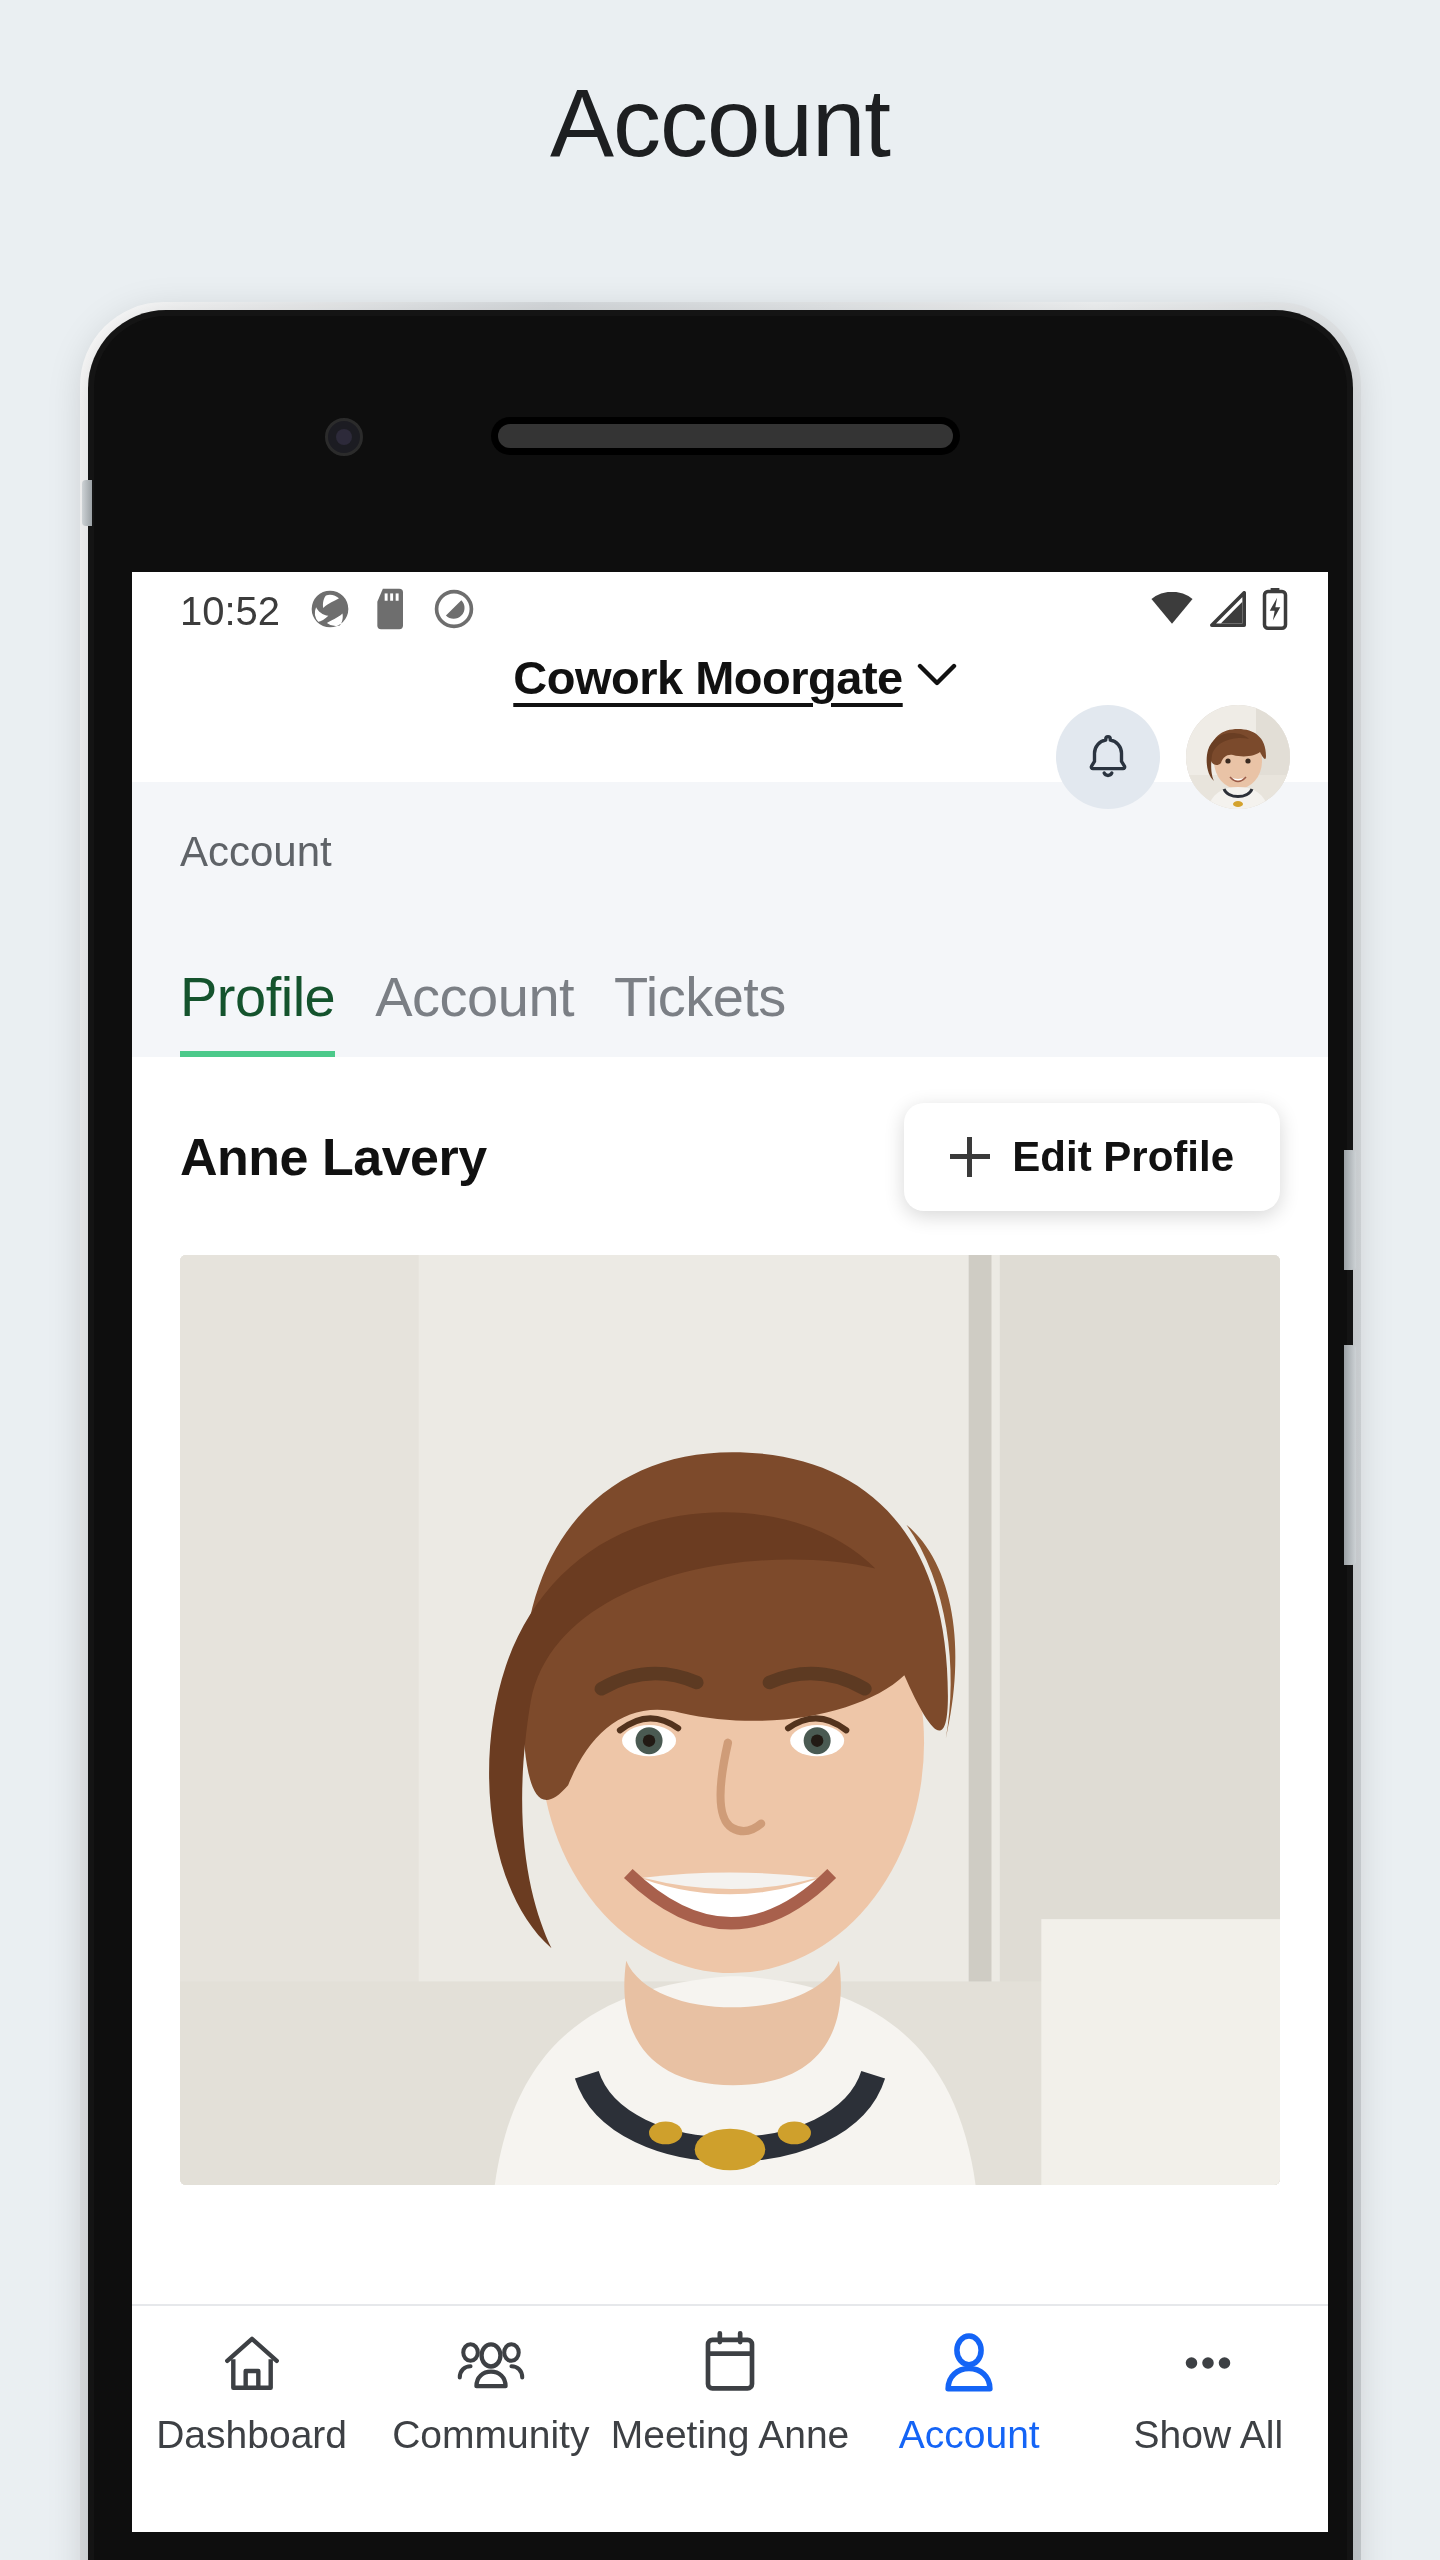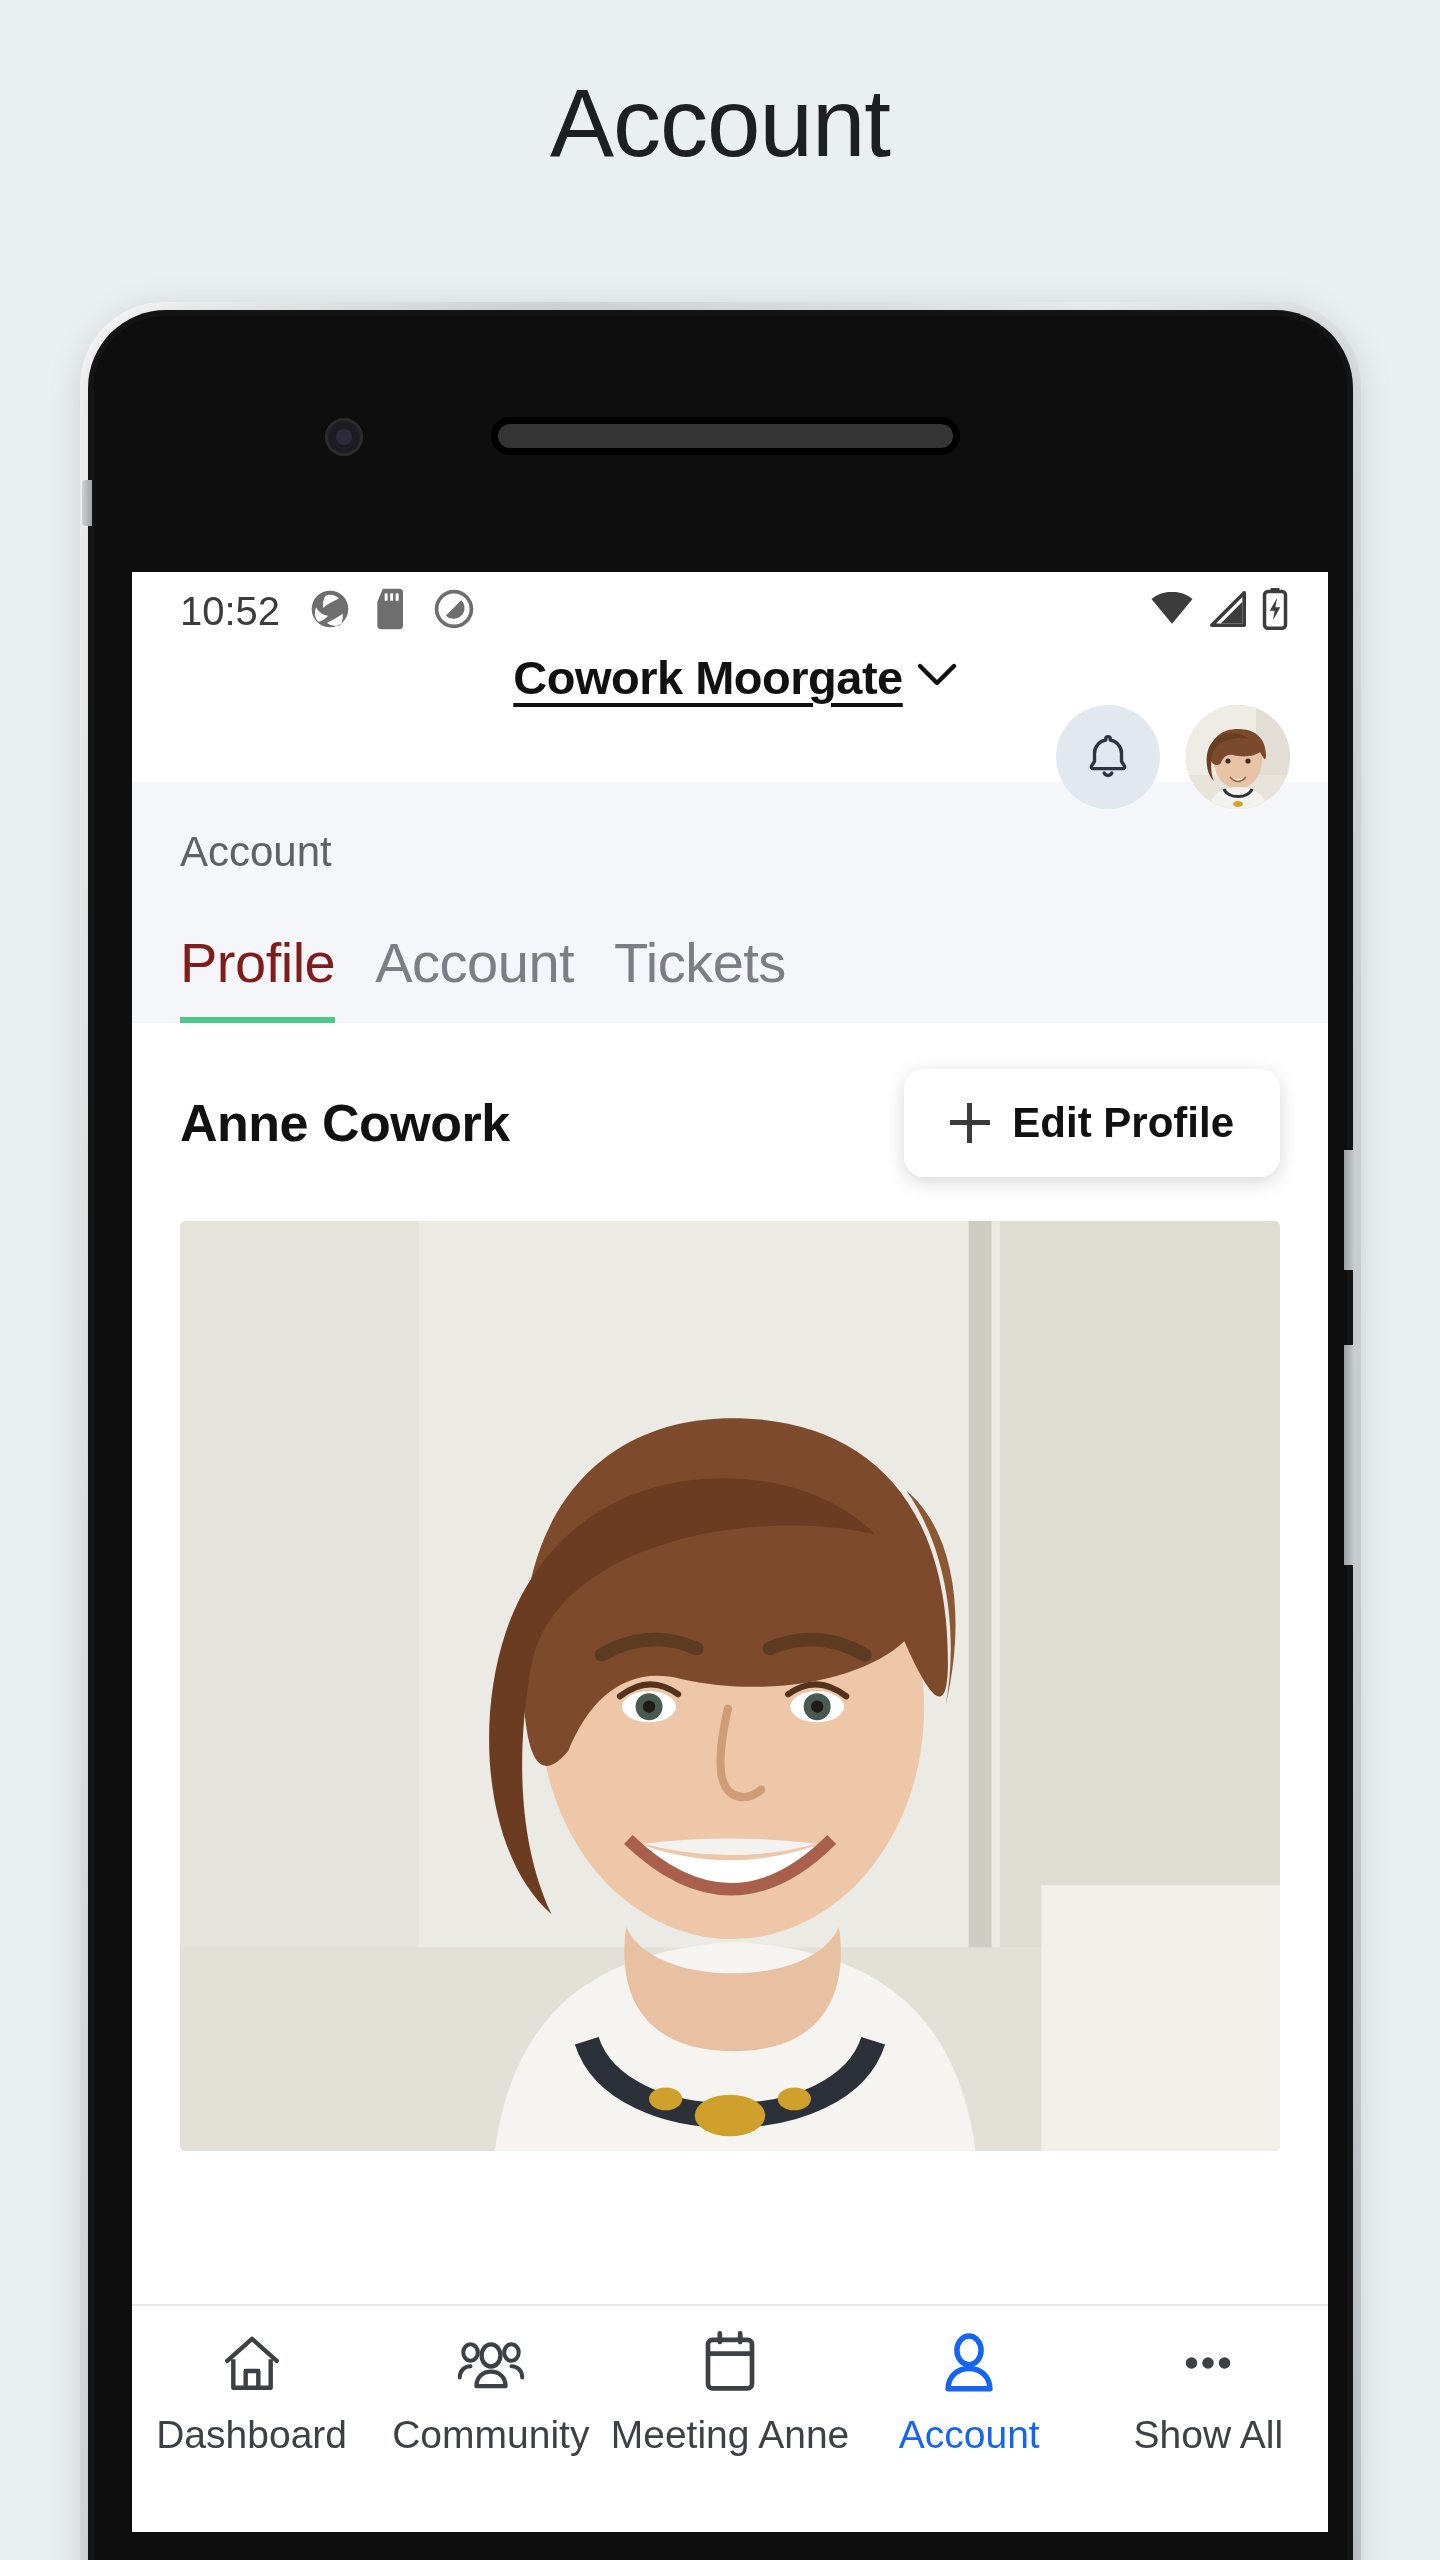--- a/index.html
+++ b/index.html
@@ -223,22 +223,23 @@
     color: #7b7f85;
     padding-bottom: 22px;
     border-bottom: 6px solid transparent;
     cursor: pointer;
     letter-spacing: -0.5px;
     background: none;
     border-left: none; border-right: none; border-top: none;
     font-family: inherit;
   }
   .tab.active {
-    color: #7f1d1d;
+    color: #14532d;
     border-bottom-color: #4cc98a;
+    margin-top: 34px;
   }
 
   
   .profile-head {
     background: #fff;
     display: flex;
     align-items: center;
     padding: 46px 48px 30px 48px;
   }
   .profile-name {
@@ -435,21 +436,21 @@
   <div class="section">
     <div class="section-label">Account</div>
     <div class="tabs">
       <button class="tab active">Profile</button>
       <button class="tab">Account</button>
       <button class="tab">Tickets</button>
     </div>
   </div>
 
   <div class="profile-head">
-    <span class="profile-name">Anne Cowork</span>
+    <span class="profile-name">Anne Lavery</span>
     <button class="edit-profile">
       <span class="plus-icon"></span>
       <span class="edit-profile-label">Edit Profile</span>
     </button>
   </div>
 
   <div class="photo-wrap">
     <div class="photo">
       <svg class="face" viewBox="0 0 1060 930" preserveAspectRatio="xMidYMid slice">
         <rect width="1060" height="930" fill="#eceae4"></rect>

